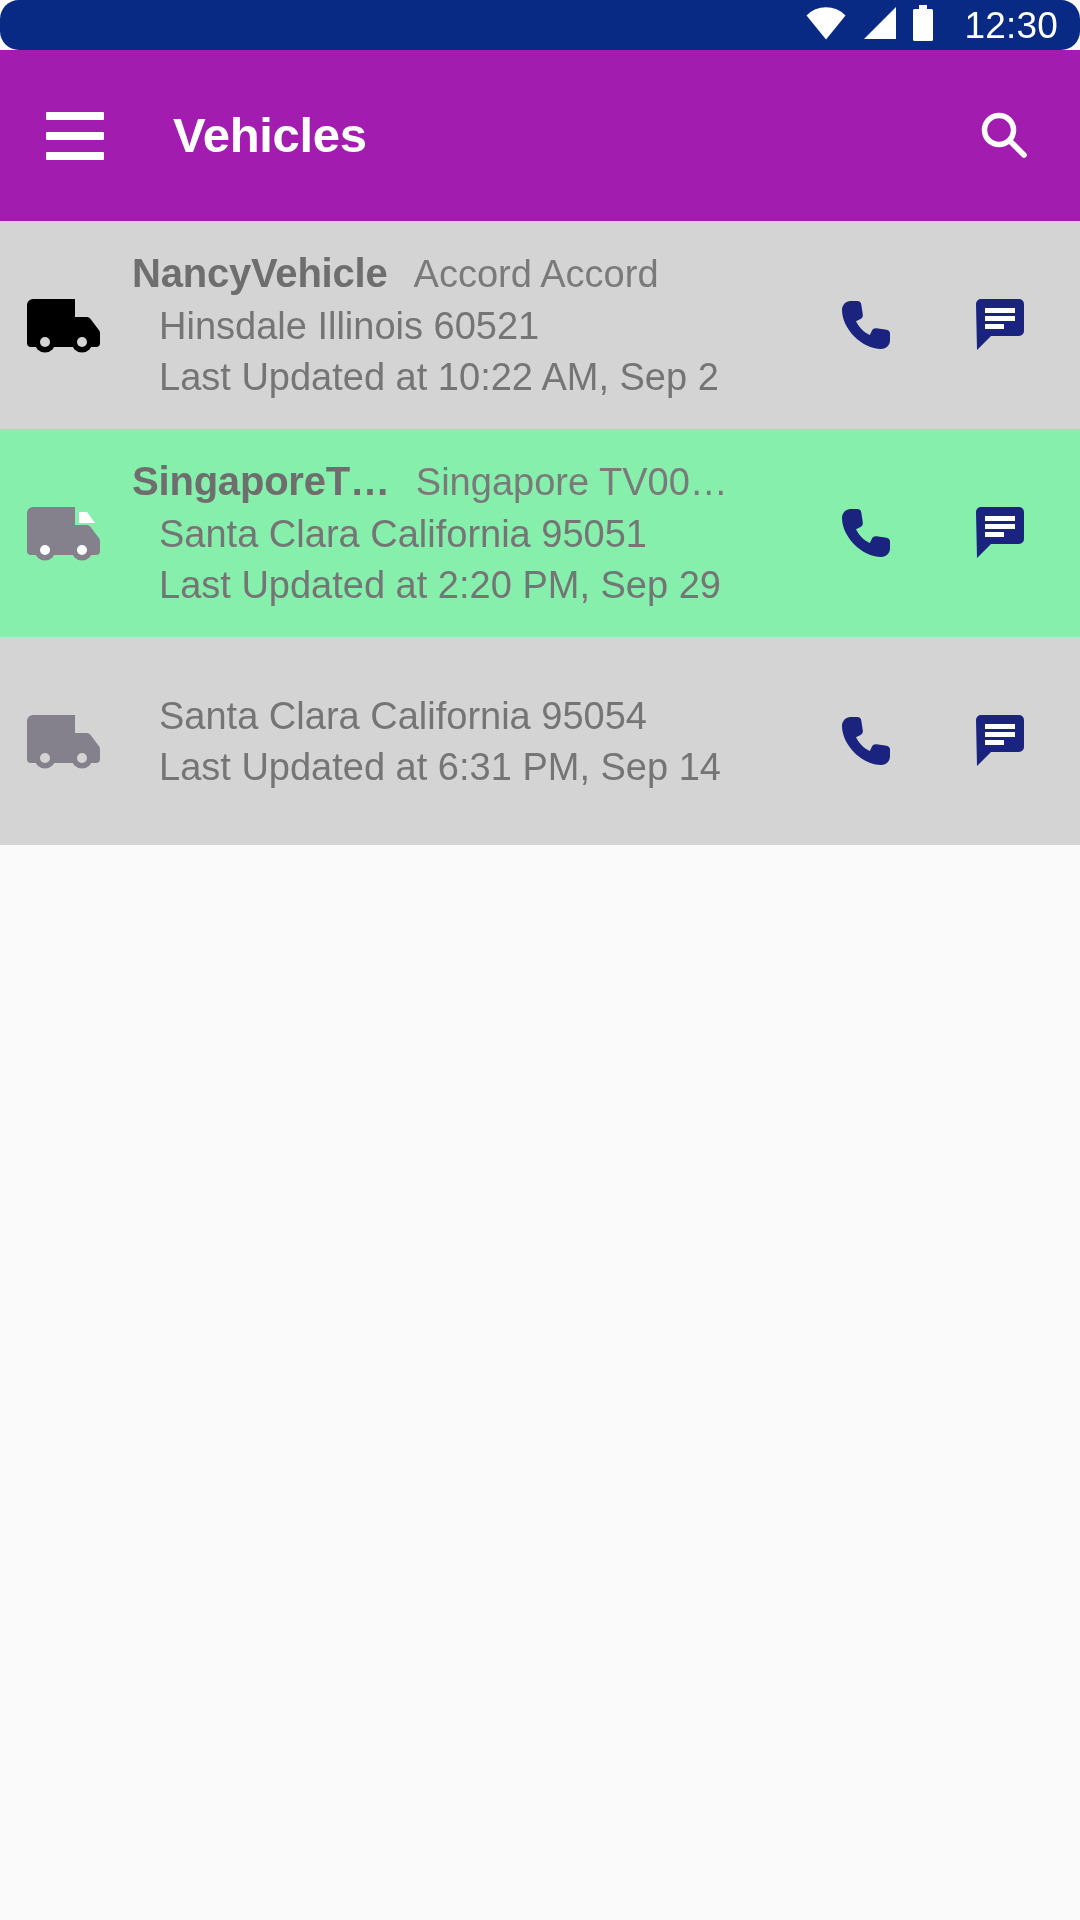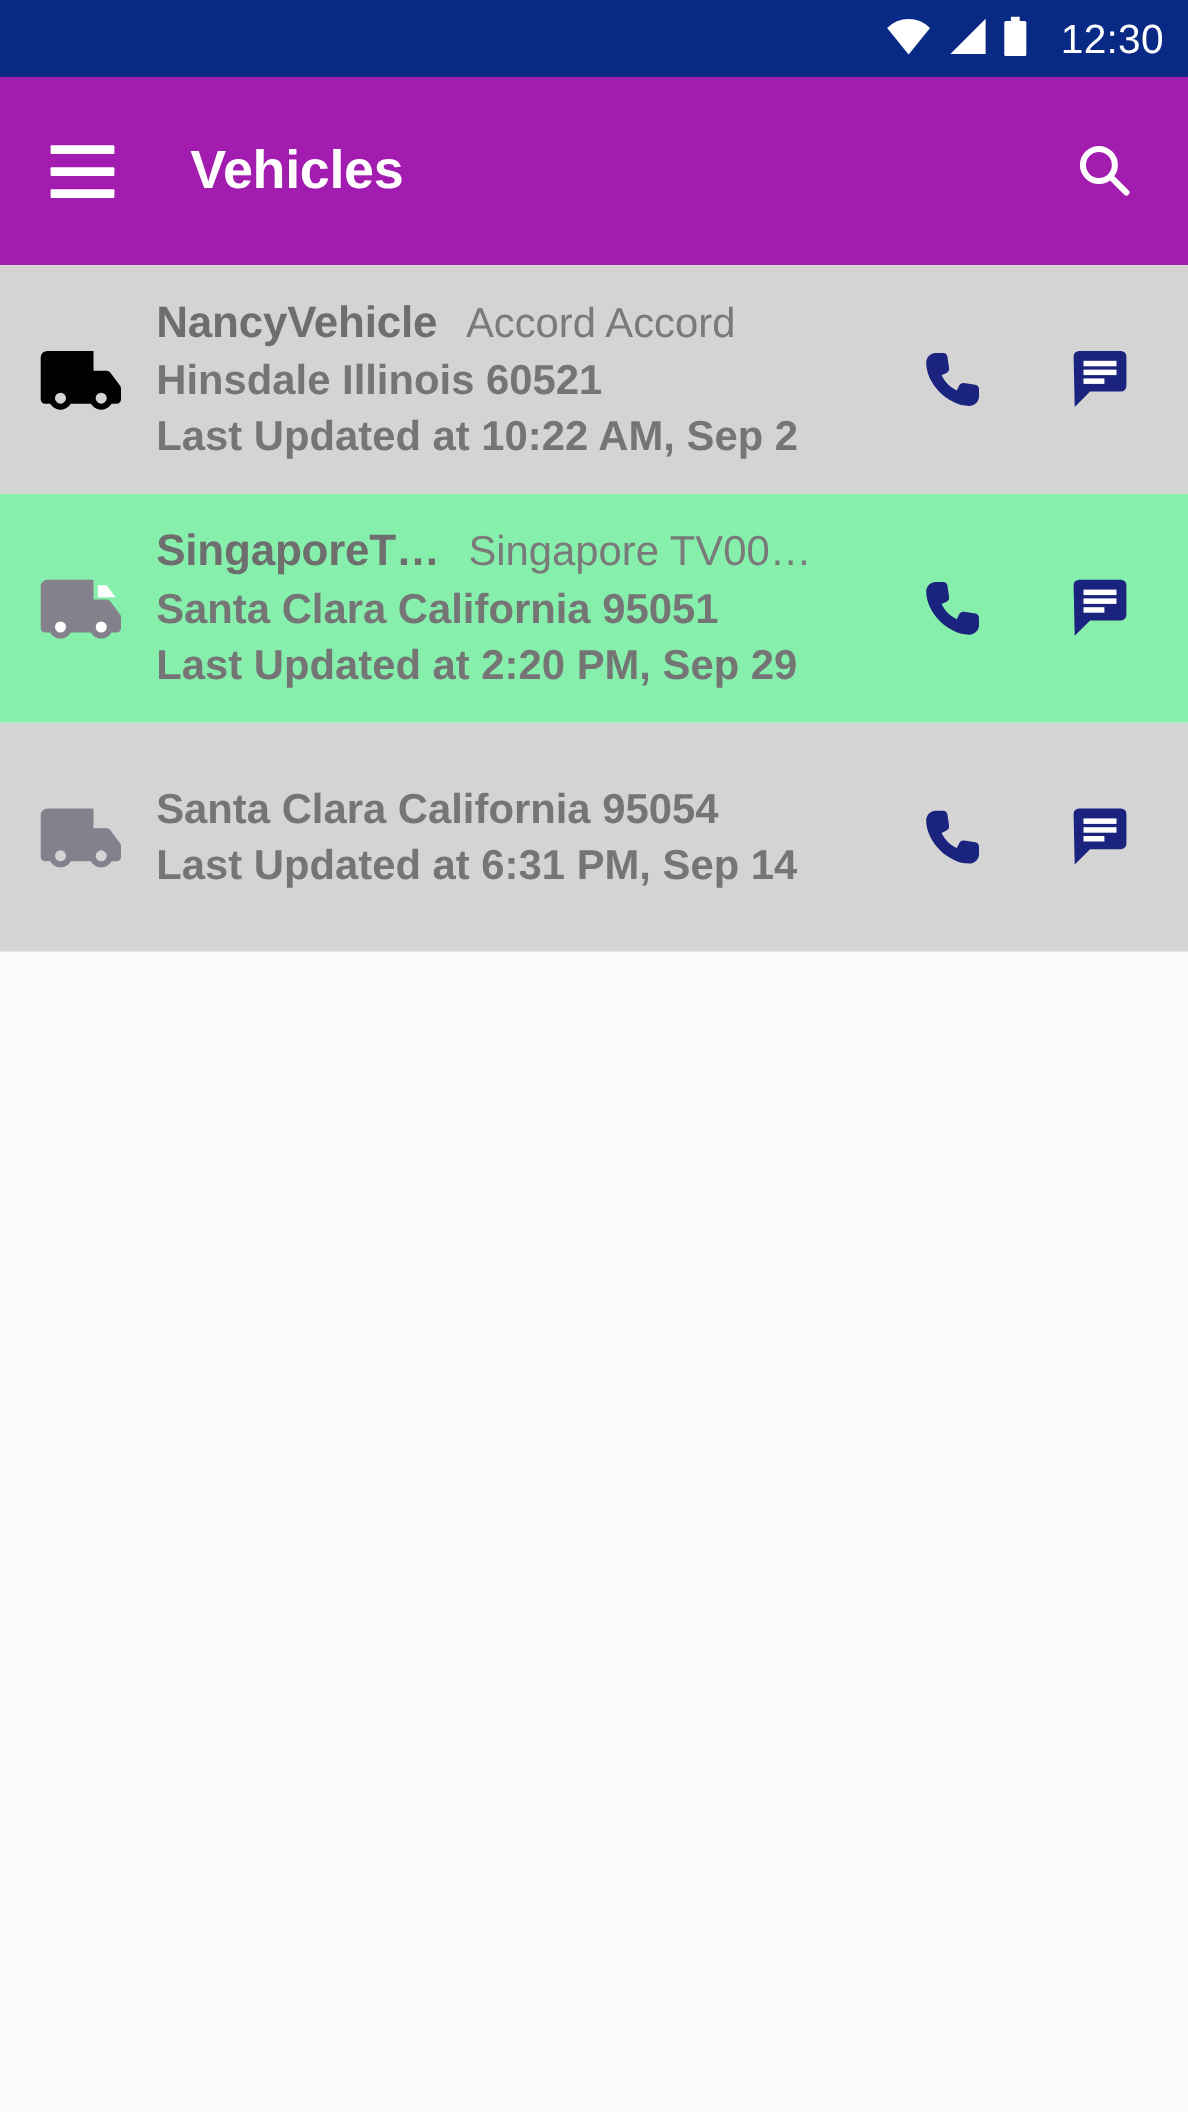--- a/index.html
+++ b/index.html
@@ -16,27 +16,28 @@
     position: relative;
     width: 1080px;
     height: 1920px;
     background: #fafafa;
     display: flex;
     flex-direction: column;
   }
 
   
   .status-bar {
-    height: 70px;
+    height: 50px;
     background: #092a84;
     display: flex;
     align-items: center;
     justify-content: flex-end;
     padding: 0 22px 0 0;
     flex: 0 0 auto;
+    border-radius: 19px;
   }
   .status-icons {
     display: flex;
     align-items: center;
     gap: 13px;
   }
   .si { display: block; }
   .status-time {
     color: #ffffff;
     font-size: 37px;
@@ -96,21 +97,21 @@
   
   .vehicle-list {
     flex: 1 1 auto;
     background: #fafafa;
     overflow: hidden;
   }
   .vehicle-row {
     display: flex;
     align-items: center;
     height: 208px;
-    padding: 0 26px 0 28px;
+    padding: 0 26px 0 18px;
     position: relative;
   }
   .vehicle-row.bg-grey  { background: #d4d4d4; }
   .vehicle-row.bg-white { background: #86efac; }
 
   .truck-icon {
     width: 92px;
     flex: 0 0 auto;
     display: flex;
     align-items: center;
@@ -153,26 +154,27 @@
     margin-left: 26px;
     max-width: 345px;
     overflow: hidden;
     text-overflow: ellipsis;
     white-space: nowrap;
     display: inline-block;
   }
   .v-location,
   .v-updated {
     font-size: 38px;
-    font-weight: 700;
+    font-weight: 400;
     color: #757575;
     line-height: 1.3;
     white-space: nowrap;
     overflow: hidden;
     text-overflow: ellipsis;
+    margin-left: 27px;
   }
 
   .row-actions {
     flex: 0 0 auto;
     display: flex;
     align-items: center;
     gap: 70px;
     padding-right: 22px;
   }
   .action-btn {

